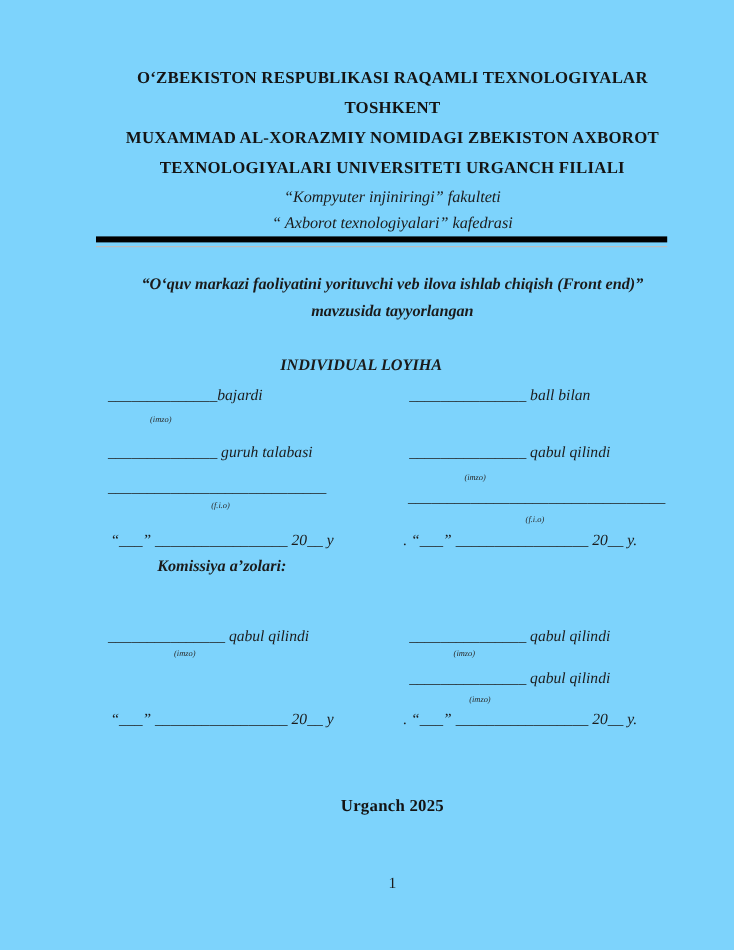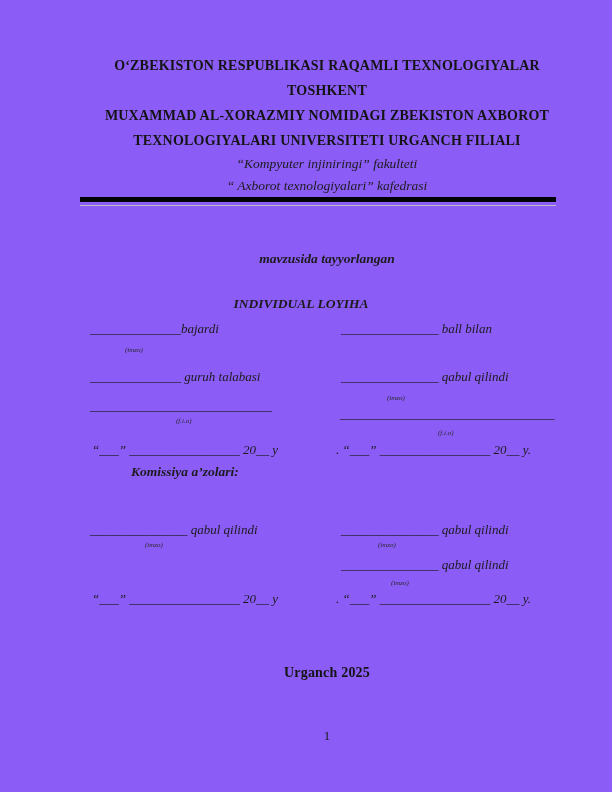--- a/index.html
+++ b/index.html
@@ -1,19 +1,19 @@
 <!DOCTYPE html>
 <html><head>
 <meta charset="utf-8">
 <style>
   html,body{margin:0;padding:0;background:#ffffff;}
   .page{
     position:relative;
     width:612px;height:792px;
-    background:#8b5cf6;
+    background:#7dd3fc;
     overflow:hidden;
     font-family:"Liberation Serif","DejaVu Serif",serif;
     color:#1b1b1b;
   }
   .ln{position:absolute;white-space:nowrap;line-height:1;font-size:13px;}
   .b{font-weight:bold;}
   .i{font-style:italic;}
   .c{left:86px;width:482px;text-align:center;}
   .hdr{font-size:14px;letter-spacing:.2px;color:#141414;}
   .sub{font-size:13.5px;font-style:italic;}
@@ -29,20 +29,21 @@
   <div class="ln c b hdr" style="top:59px">O‘ZBEKISTON RESPUBLIKASI RAQAMLI TEXNOLOGIYALAR</div>
   <div class="ln c b hdr" style="top:84px">TOSHKENT</div>
   <div class="ln c b hdr" style="top:109px">MUXAMMAD AL-XORAZMIY NOMIDAGI ZBEKISTON AXBOROT</div>
   <div class="ln c b hdr" style="top:134px">TEXNOLOGIYALARI UNIVERSITETI URGANCH FILIALI</div>
   <div class="ln c sub" style="top:157px">“Kompyuter injiniringi” fakulteti</div>
   <div class="ln c sub" style="top:179px">“ Axborot texnologiyalari” kafedrasi</div>
 
   <div class="rule-thick" style="left:80px;top:197px;width:476px;height:5px"></div>
   <div class="rule-thin" style="left:80px;top:205px;width:476px;height:1px"></div>
 
+  <div class="ln c b sub" style="top:230px">“O‘quv markazi faoliyatini yorituvchi veb ilova ishlab chiqish (Front end)”</div>
   <div class="ln c b sub" style="top:252px">mavzusida tayyorlangan</div>
 
   <div class="ln b sub" style="left:60px;top:297px;width:482px;text-align:center">INDIVIDUAL LOYIHA</div>
 
   <div class="ln i" style="left:90px;top:322px">______________bajardi</div>
   <div class="ln i" style="left:341px;top:322px">_______________ ball bilan</div>
   <div class="ln i sm" style="left:125px;top:347px">(imzo)</div>
 
   <div class="ln i" style="left:90px;top:370px">______________ guruh talabasi</div>
   <div class="ln i" style="left:341px;top:370px">_______________ qabul qilindi</div>

